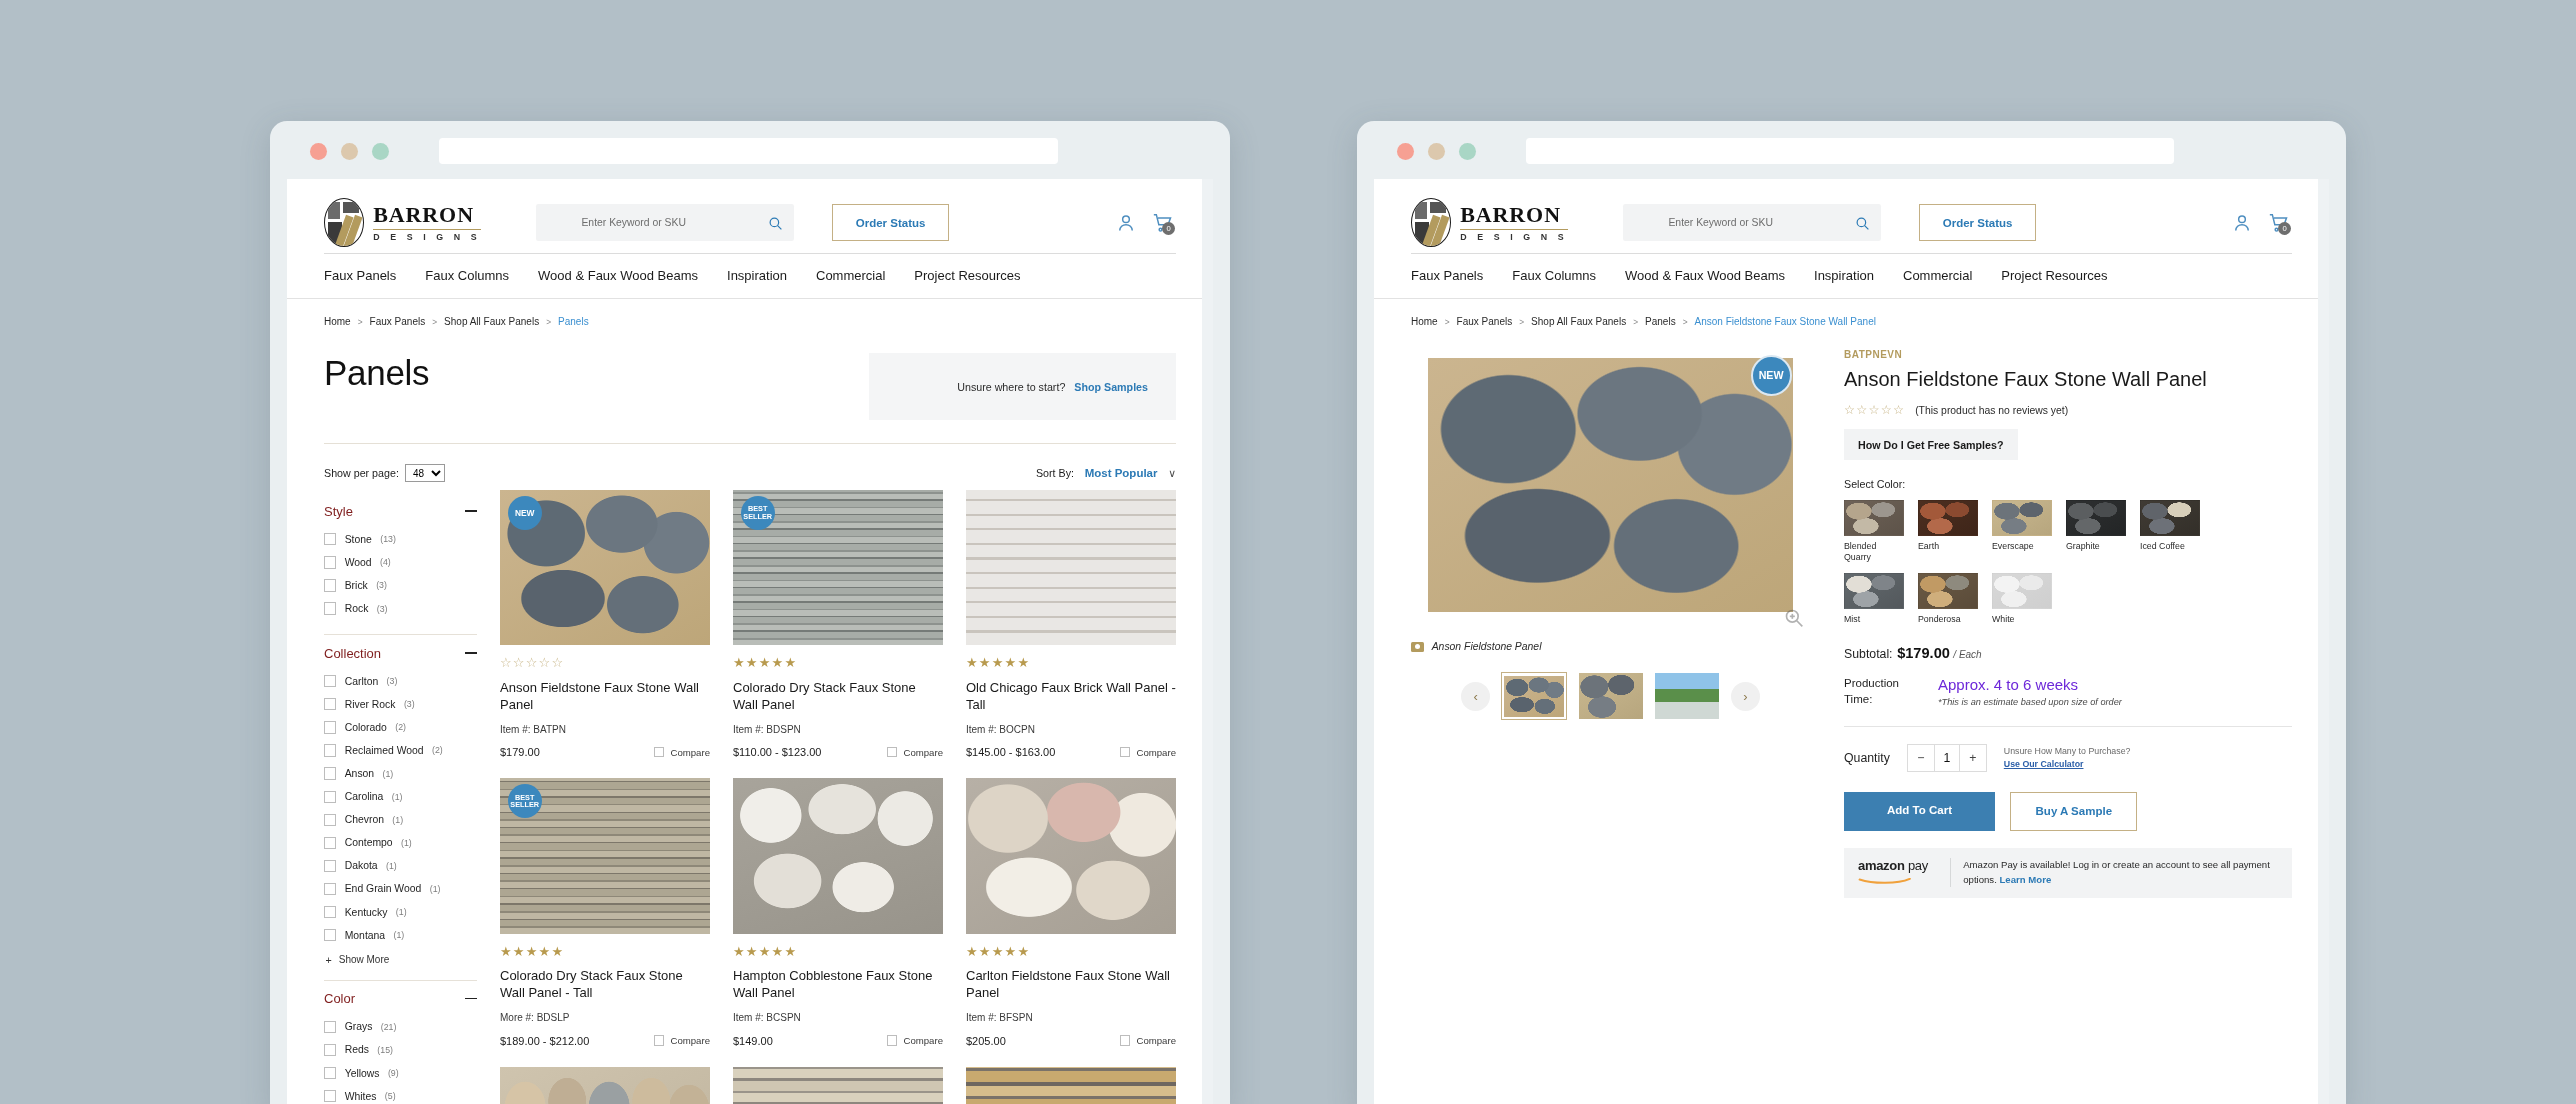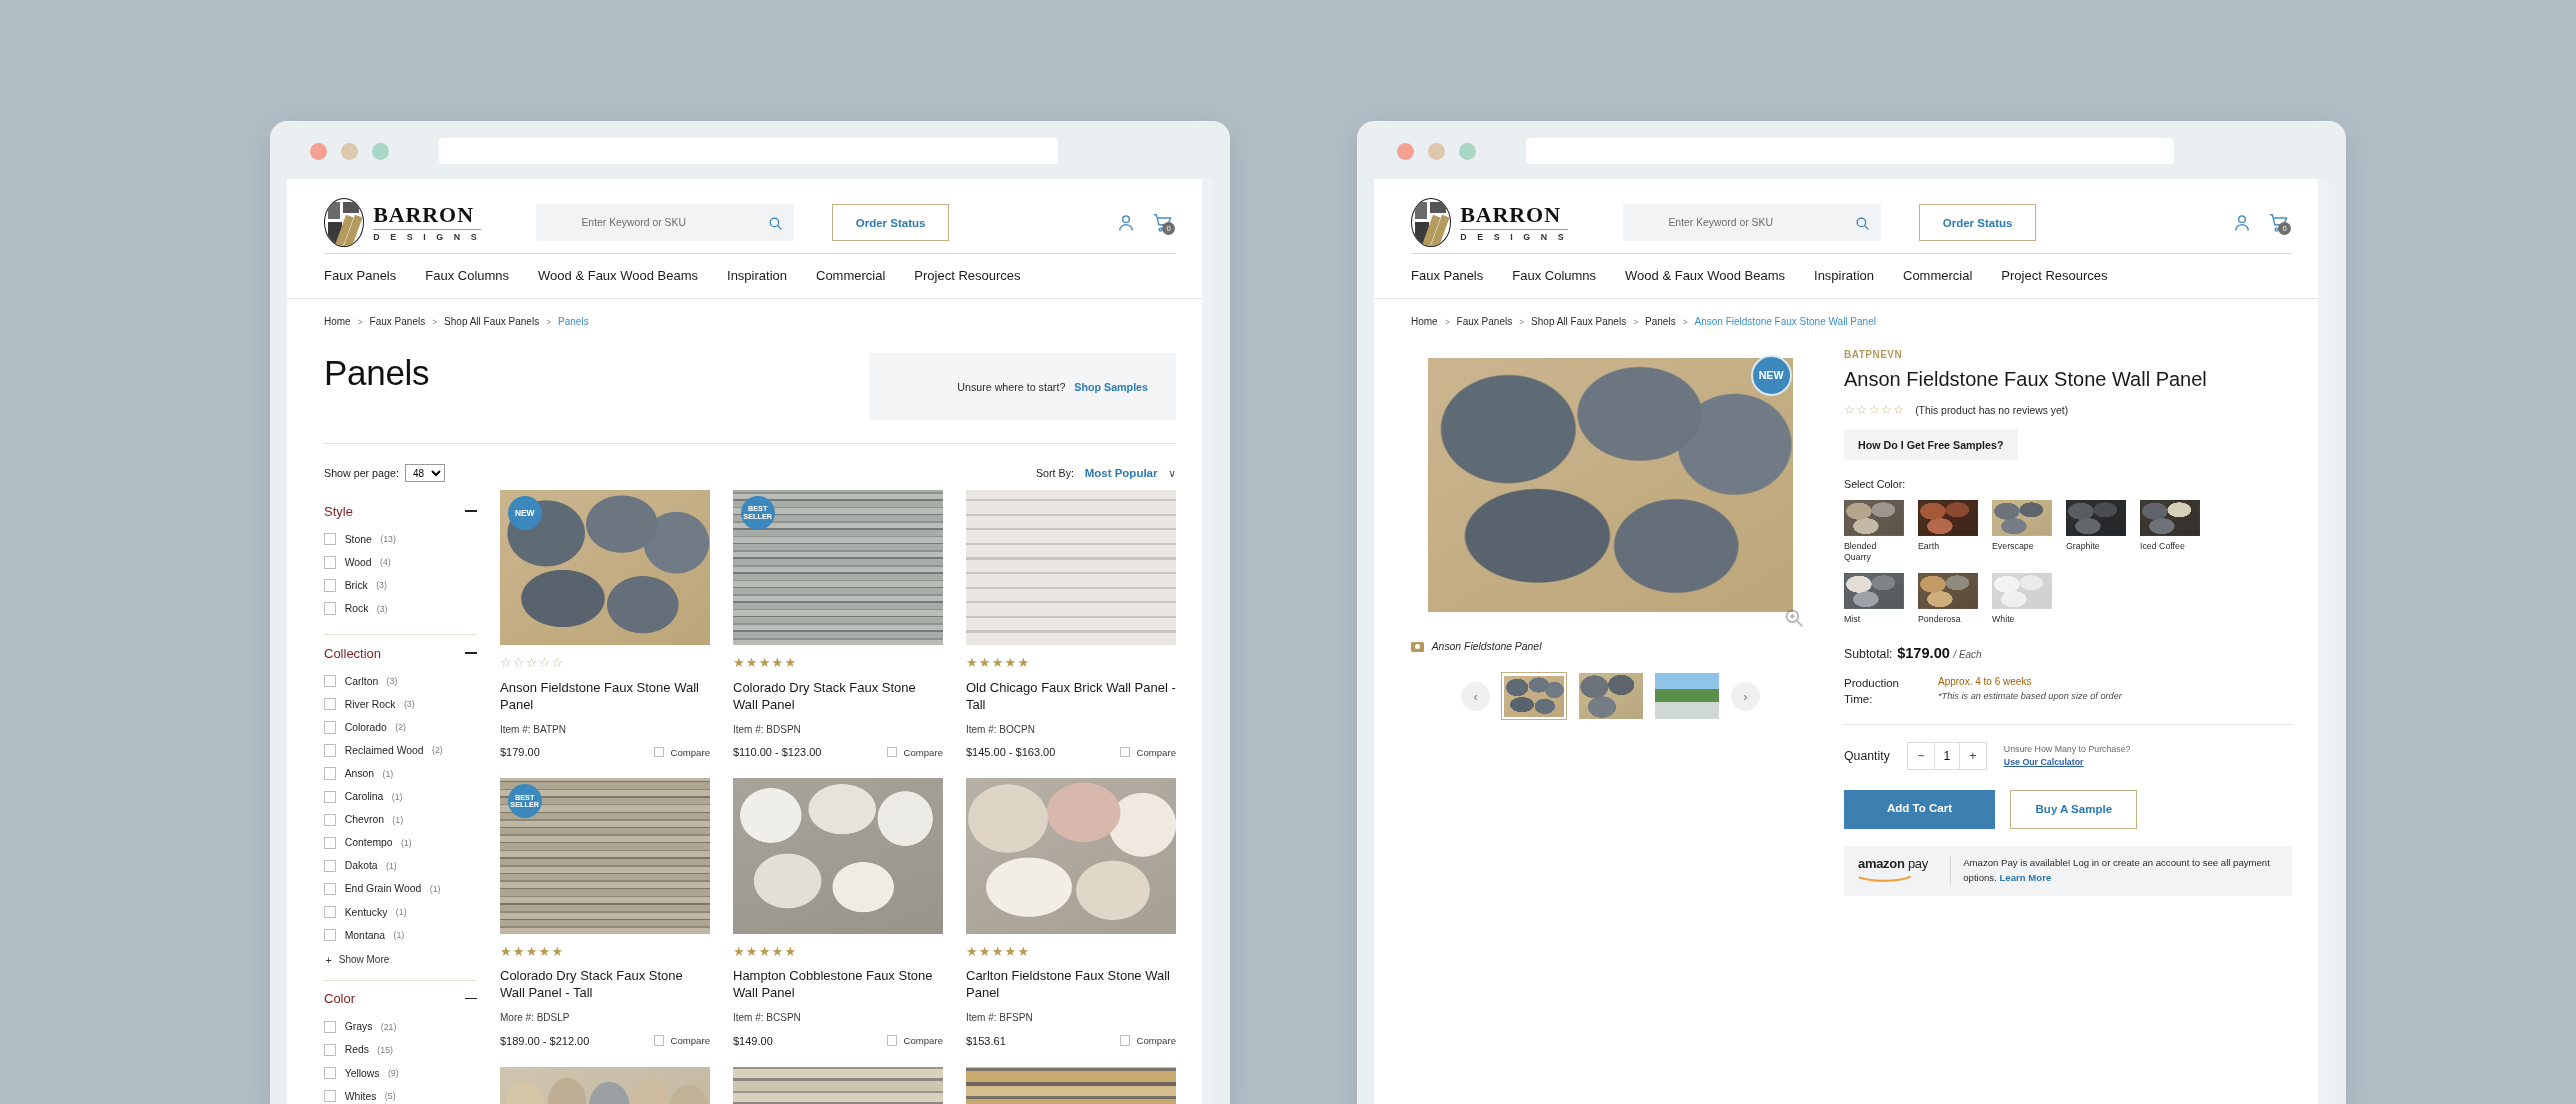--- a/index.html
+++ b/index.html
@@ -217,21 +217,21 @@
   .sw { cursor: pointer; }
   .sw-img { width: 60px; height: 36px; border: 1.5px solid transparent; }
   .sw.sel .sw-img { border-color: #c4b085; padding: 1.5px; }
   .sw-name { font-size: 8.8px; color: #2a2a2a; padding-top: 4.6px; line-height: 1.25; }
 
   .subtotal { padding-top: 20px; font-size: 12.3px; color: #1f1f1f; }
   .subtotal b { font-size: 14.6px; color: #111; margin-left: 4.6px; }
   .subtotal i { font-size: 10px; color: #555; font-style: italic; }
   .prodtime { display: flex; gap: 20px; padding-top: 15.3px; }
   .pt-l { font-size: 11.5px; color: #1f1f1f; width: 74px; flex: none; line-height: 1.35; }
-  .pt-r-main { font-size: 10px; color: #a16207; }
+  .pt-r-main { font-size: 15px; color: #6d28d9; }
   .pt-r-note { font-size: 9.2px; font-style: italic; color: #4a4a4a; padding-top: 3.1px; line-height: 1.4; }
   .hr2 { height: 0.8px; background: #e4e4e4; margin: 17px 0 0 0; }
 
   .qtyrow { display: flex; align-items: center; gap: 17px; padding-top: 17px; }
   .qtylabel { font-size: 12.3px; color: #1f1f1f; }
   .stepper { display: flex; border: 0.8px solid #dcdcdc; }
   .stepper > div {
     width: 26px; height: 26px; display: flex; align-items: center; justify-content: center;
     font-size: 12.3px; color: #444; cursor: pointer;
   }
@@ -575,21 +575,21 @@
                 </div>
               </div>
               <div class="pcard">
                 <div class="pimgwrap">
                   <div class="pimg" style="background: radial-gradient(26% 30% at 20% 26%, rgb(221, 212, 198) 0px, rgb(221, 212, 198) 72%, transparent 74%) 0% 0% / cover, radial-gradient(24% 26% at 56% 22%, rgb(216, 183, 173) 0px, rgb(216, 183, 173) 72%, transparent 74%), radial-gradient(22% 28% at 84% 30%, rgb(239, 233, 223) 0px, rgb(239, 233, 223) 72%, transparent 74%), radial-gradient(28% 26% at 30% 70%, rgb(242, 238, 230) 0px, rgb(242, 238, 230) 72%, transparent 74%), radial-gradient(24% 26% at 70% 72%, rgb(224, 215, 201) 0px, rgb(224, 215, 201) 72%, transparent 74%), linear-gradient(150deg, rgb(183, 176, 166), rgb(166, 159, 148));"></div>
                 </div>
                 <div class="stars">★★★★★</div>
                 <div class="pname">Carlton Fieldstone Faux Stone Wall Panel</div>
                 <div class="psku">Item #: BFSPN</div>
                 <div class="prow">
-                  <div class="pprice">$153.61</div>
+                  <div class="pprice">$205.00</div>
                   <div class="cmp">
                     <span class="cbox"></span>
                     <span class="t">Compare</span>
                   </div>
                 </div>
               </div>
               <div class="pcard">
                 <div class="pimgwrap">
                   <div class="pimg" style="background: radial-gradient(13% 22% at 12% 26%, rgb(214, 196, 166) 0px, rgb(214, 196, 166) 74%, transparent 76%) 0% 0% / cover, radial-gradient(12% 20% at 32% 22%, rgb(191, 174, 148) 0px, rgb(191, 174, 148) 74%, transparent 76%), radial-gradient(13% 22% at 52% 26%, rgb(154, 160, 162) 0px, rgb(154, 160, 162) 74%, transparent 76%), radial-gradient(12% 20% at 72% 22%, rgb(205, 187, 157) 0px, rgb(205, 187, 157) 74%, transparent 76%), radial-gradient(13% 22% at 90% 28%, rgb(195, 178, 150) 0px, rgb(195, 178, 150) 74%, transparent 76%), radial-gradient(13% 22% at 18% 72%, rgb(182, 165, 139) 0px, rgb(182, 165, 139) 74%, transparent 76%), radial-gradient(12% 20% at 40% 74%, rgb(203, 187, 160) 0px, rgb(203, 187, 160) 74%, transparent 76%), radial-gradient(13% 22% at 62% 72%, rgb(169, 153, 138) 0px, rgb(169, 153, 138) 74%, transparent 76%), radial-gradient(12% 20% at 84% 74%, rgb(158, 164, 165) 0px, rgb(158, 164, 165) 74%, transparent 76%), linear-gradient(150deg, rgb(207, 196, 174), rgb(189, 178, 156));"></div>
                 </div>

